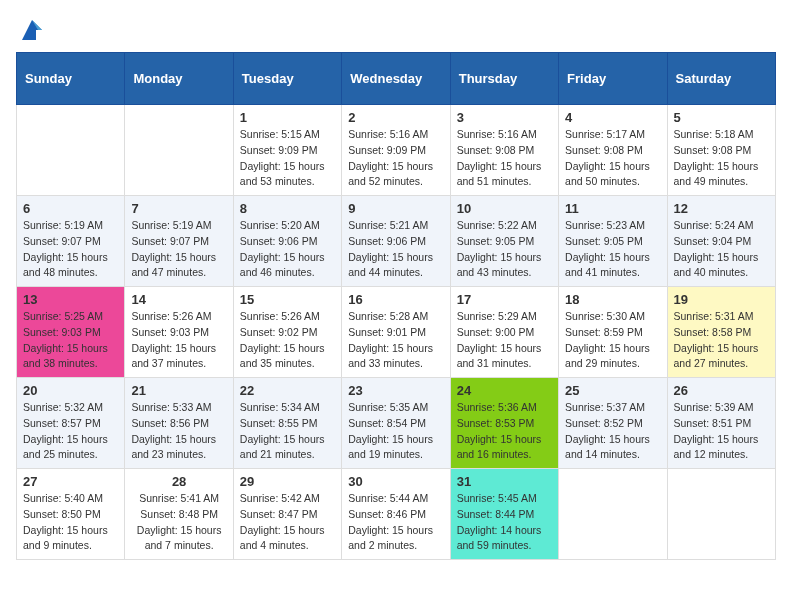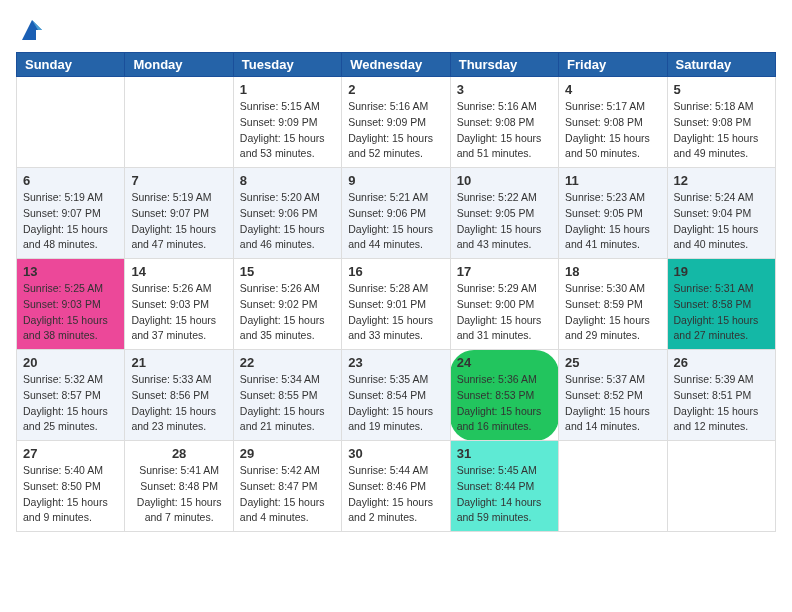--- a/index.html
+++ b/index.html
@@ -36,21 +36,21 @@
     }
     .calendar {
       width: 100%;
       border-collapse: collapse;
       border: 1px solid #ccc;
     }
     .calendar th {
       background-color: #2563a8;
       color: #fff;
       text-align: left;
-      padding: 4px 8px;
+      padding: 18px 8px;
       font-size: 13px;
       border: 1px solid #1a4f9a;
     }
     .calendar td {
       vertical-align: top;
       padding: 5px 6px;
       border: 1px solid #ddd;
       width: 108px;
       min-height: 80px;
       background: #fff;
@@ -230,21 +230,21 @@
           <div class="day-info">
             Sunrise: 5:29 AM<br>Sunset: 9:00 PM<br>Daylight: 15 hours and 31 minutes.
           </div>
         </td>
         <td style="background: rgb(255, 255, 255);">
           <span class="day-num">18</span>
           <div class="day-info">
             Sunrise: 5:30 AM<br>Sunset: 8:59 PM<br>Daylight: 15 hours and 29 minutes.
           </div>
         </td>
-        <td style="background: #14b8a6;">
+        <td style="background: #fef9c3;">
           <span class="day-num">19</span>
           <div class="day-info">
             Sunrise: 5:31 AM<br>Sunset: 8:58 PM<br>Daylight: 15 hours and 27 minutes.
           </div>
         </td>
       </tr>
       <tr>
         <td style="background: rgb(240, 244, 250);">
           <span class="day-num">20</span>
           <div class="day-info">
@@ -262,21 +262,21 @@
           <div class="day-info">
             Sunrise: 5:34 AM<br>Sunset: 8:55 PM<br>Daylight: 15 hours and 21 minutes.
           </div>
         </td>
         <td style="background: rgb(240, 244, 250);">
           <span class="day-num">23</span>
           <div class="day-info">
             Sunrise: 5:35 AM<br>Sunset: 8:54 PM<br>Daylight: 15 hours and 19 minutes.
           </div>
         </td>
-        <td style="background: #22c55e; border-radius: 24px;">
+        <td style="background: #84cc16;">
           <span class="day-num">24</span>
           <div class="day-info">
             Sunrise: 5:36 AM<br>Sunset: 8:53 PM<br>Daylight: 15 hours and 16 minutes.
           </div>
         </td>
         <td style="background: rgb(240, 244, 250);">
           <span class="day-num">25</span>
           <div class="day-info">
             Sunrise: 5:37 AM<br>Sunset: 8:52 PM<br>Daylight: 15 hours and 14 minutes.
           </div>

